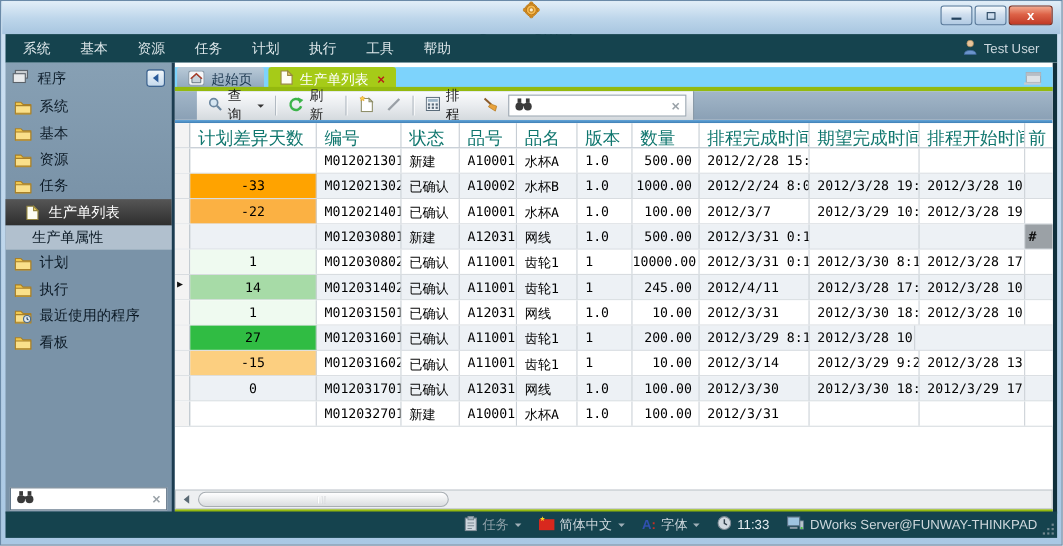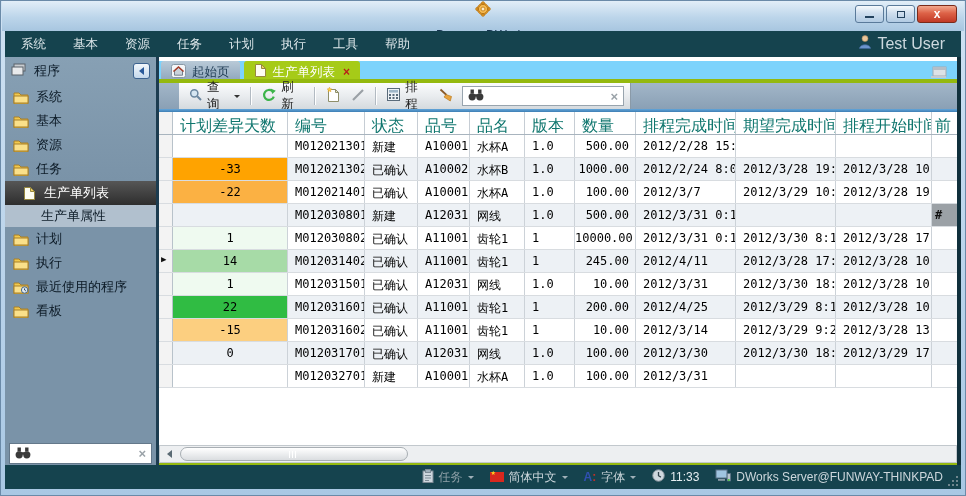--- a/index.html
+++ b/index.html
@@ -14,33 +14,33 @@
   .wbtn{width:29px;height:18px;border:1px solid #5a7a9a;border-radius:3px;display:flex;align-items:center;
     justify-content:center;background:linear-gradient(#f6fafd,#cfdeee 45%,#b2cbe3);font-size:10px;color:#24425e;}
   .wbtn .dash{width:9px;height:0;border-bottom:2px solid #24425e;margin-top:6px;}
   .wbtn .sq{width:8px;height:7px;border:1.5px solid #24425e;background:transparent;}
   .wbtn.close{width:40px;border-color:#7a2a1a;background:linear-gradient(#f2a88e,#dd6247 45%,#c13a26);
     color:#fff;font-weight:bold;font-size:12px;}
   
   .menubar{position:absolute;left:4px;top:30px;right:4px;height:26px;background:#15434e;
     display:flex;align-items:center;padding:0 16px;}
   .menu-item{color:#dde7ea;font-size:12.5px;margin-right:27px;cursor:default;}
-  .mb-user{margin-left:auto;display:flex;align-items:center;gap:6px;color:#ccd8de;font-size:16px;}
+  .mb-user{margin-left:auto;display:flex;align-items:center;gap:6px;color:#ccd8de;font-size:12px;}
   
   .main{position:absolute;left:4px;top:56px;right:4px;height:410px;display:flex;}
   
   .sidebar{flex:none;width:154px;background:linear-gradient(#87a0b4,#7a93a8 30%,#7a93a8);
     border-right:3px solid #1c3c50;position:relative;}
   .sb-header{height:28px;display:flex;align-items:center;gap:7px;padding:0 6px;font-size:13px;color:#10202e;}
   .sb-collapse{margin-left:auto;width:17px;height:16px;border:1px solid #3c6390;border-radius:3px;
     background:linear-gradient(#f2f7fb,#c5d9ec);display:flex;align-items:center;justify-content:center;}
   .sb-collapse i{width:0;height:0;border:4px solid transparent;border-right:5px solid #2a5a9a;margin-left:-4px;}
   .sb-item{height:24px;display:flex;align-items:center;gap:7px;padding:0 8px;font-size:13px;color:#0c1a26;cursor:default;}
   .sb-item.selected{background:linear-gradient(#565656,#2e2e2e);color:#fff;padding-left:16px;}
-  .sb-item.sub{background:#b1c0ce;padding-left:36px;height:22px;text-align:right;}
+  .sb-item.sub{background:#b1c0ce;padding-left:24px;height:22px;text-align:right;}
   .sb-icon{display:flex;width:16px;justify-content:center;}
   .sb-search{position:absolute;left:4px;right:4px;bottom:3px;height:21px;background:#fff;
     border:1px solid #64788a;display:flex;align-items:center;gap:5px;padding:0 5px;}
   .sb-search input{flex:1;border:none;outline:none;font-size:12px;min-width:10px;}
   .xmark{color:#9aa2a8;font-weight:bold;font-size:13px;line-height:1;cursor:default;}
   
   .content{flex:1;position:relative;background:#fff;border-right:4px solid #10303c;}
   .tabstrip{position:absolute;top:4px;left:0;right:0;height:22px;background:#7dd3fc;display:flex;align-items:flex-end;}
   .tab{height:22px;display:flex;align-items:center;gap:6px;padding:0 10px;font-size:12.5px;
     border-radius:3px 3px 0 0;cursor:default;}
@@ -499,28 +499,27 @@
               <div class="gcell col-name">网线</div>
               <div class="gcell col-ver">1.0</div>
               <div class="gcell col-qty">10.00</div>
               <div class="gcell col-due">2012/3/31</div>
               <div class="gcell col-end">2012/3/30 18:00</div>
               <div class="gcell col-start">2012/3/28 10:52</div>
               <div class="gcell col-extra"></div>
             </div>
             <div class="grow even">
               <div class="gcell col-ind"></div>
-              <div class="gcell col-diff" style="background: rgb(48, 188, 67);">22</div>
+              <div class="gcell col-diff" style="background: rgb(48, 188, 67);">27</div>
               <div class="gcell col-no">M012031601</div>
               <div class="gcell col-status">已确认</div>
               <div class="gcell col-item">A11001</div>
               <div class="gcell col-name">齿轮1</div>
               <div class="gcell col-ver">1</div>
               <div class="gcell col-qty">200.00</div>
-              <div class="gcell col-due">2012/4/25</div>
               <div class="gcell col-end">2012/3/29 8:15</div>
               <div class="gcell col-start">2012/3/28 10:52</div>
               <div class="gcell col-extra"></div>
             </div>
             <div class="grow odd">
               <div class="gcell col-ind"></div>
               <div class="gcell col-diff" style="background: rgb(252, 207, 128);">-15</div>
               <div class="gcell col-no">M012031602</div>
               <div class="gcell col-status">已确认</div>
               <div class="gcell col-item">A11001</div>

